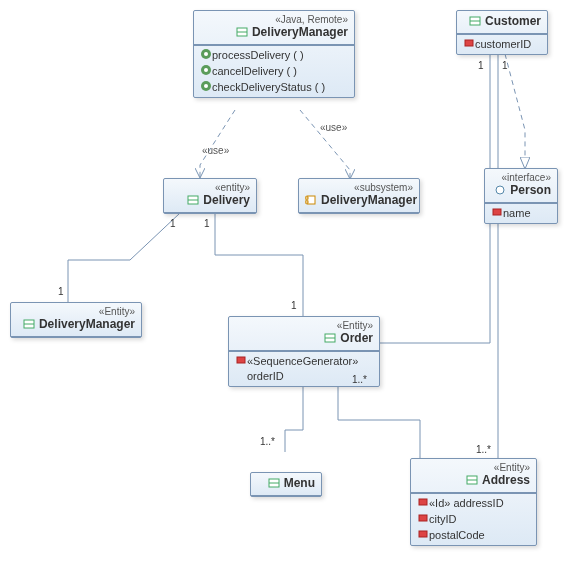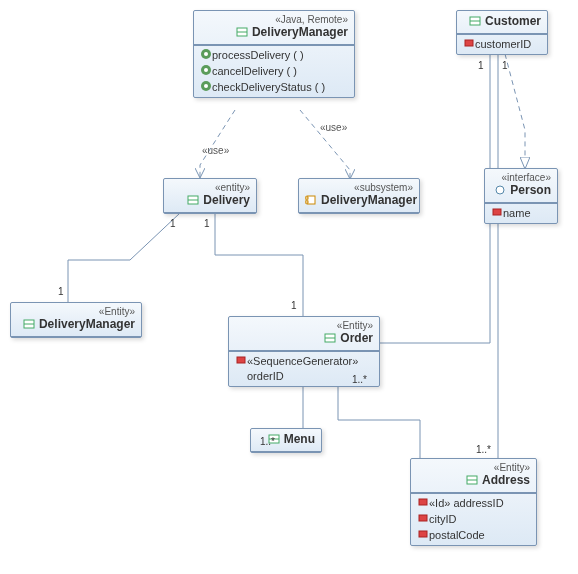--- a/index.html
+++ b/index.html
@@ -165,21 +165,21 @@
   <div class="sect">
         <div class="row">
           <svg class="ico" viewBox="0 0 12 12">
             <rect x="2" y="3" width="8" height="6" fill="#d44" stroke="#a22"></rect>
           </svg>
           <span>«SequenceGenerator» orderID</span>
         </div>
       </div>
 </div>
 
-<div class="cls" style="left:250px;top:428px;width:70px">
+<div class="cls" style="left:250px;top:472px;width:70px">
   <div class="hdr"><div class="name">
           <svg class="ico" viewBox="0 0 12 12">
             <rect x="1" y="2" width="10" height="8" fill="#fff" stroke="#4a6"></rect>
             <line x1="1" y1="6" x2="11" y2="6" stroke="#4a6"></line>
           </svg>
           <span>Menu</span>
         </div></div>
 </div>
 
 <div class="cls" style="left:410px;top:458px;width:125px">

